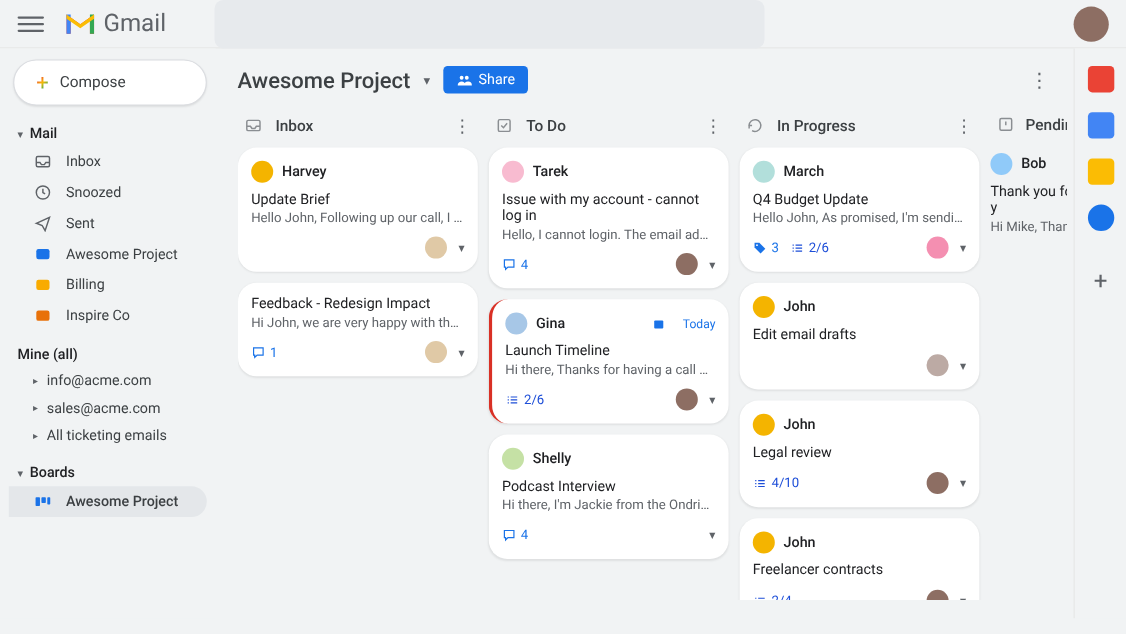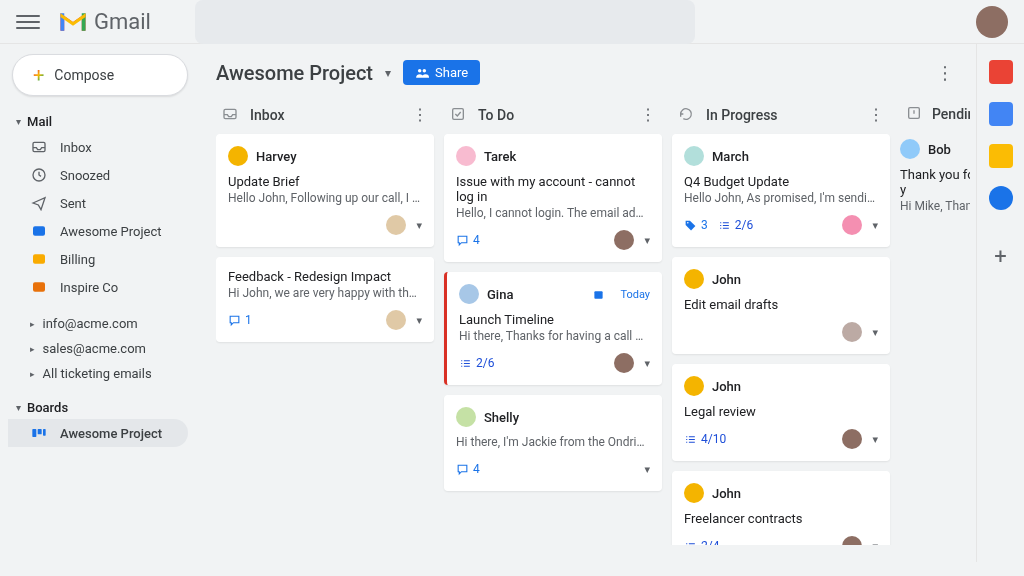--- a/index.html
+++ b/index.html
@@ -32,21 +32,21 @@
 .board-title { font-size: 20px; font-weight: 500; color: #3c4043; }
 .board-dropdown { color: #5f6368; font-size: 12px; }
 .share-btn { display: flex; align-items: center; gap: 6px; background: #1a73e8; color: #fff; padding: 5px 12px; border-radius: 4px; font-size: 13px; cursor: pointer; }
 .board-more { margin-left: auto; margin-right: 16px; color: #5f6368; cursor: pointer; font-size: 18px; }
 .columns { display: flex; gap: 10px; height: calc(100% - 40px); overflow-x: auto; }
 .col { width: 218px; flex-shrink: 0; }
 .col.narrow { width: 80px; }
 .col-header { display: flex; align-items: center; gap: 10px; padding: 6px 6px 10px; font-weight: 500; font-size: 14px; color: #3c4043; }
 .col-icon { width: 18px; height: 18px; opacity: 0.7; }
 .col-more { margin-left: auto; color: #5f6368; cursor: pointer; font-size: 16px; }
-.card { background: #fff; border-radius: 4px; padding: 12px; margin-bottom: 10px; box-shadow: 0 1px 2px rgba(0,0,0,0.08); position: relative; }
+.card { background: #fff; border-radius: 17px; padding: 12px; margin-bottom: 10px; box-shadow: 0 1px 2px rgba(0,0,0,0.08); position: relative; }
 .card.today-accent { border-left: 3px solid #d93025; }
 .card-top { display: flex; align-items: center; gap: 8px; margin-bottom: 8px; }
 .dot { width: 20px; height: 20px; border-radius: 50%; }
 .sender { font-weight: 500; font-size: 13px; }
 .today-badge { margin-left: auto; color: #1a73e8; font-size: 11px; display: flex; align-items: center; gap: 16px; }
 .subject { font-weight: 400; font-size: 13px; margin-bottom: 2px; }
 .snippet { color: #5f6368; font-size: 12px; white-space: nowrap; overflow: hidden; text-overflow: ellipsis; }
 .card-footer { display: flex; align-items: center; gap: 10px; margin-top: 10px; height: 20px; }
 .meta { display: flex; align-items: center; gap: 4px; font-size: 12px; color: #1d4ed8; }
 .meta.blue { color: #1a73e8; }
@@ -141,20 +141,23 @@
             <span class="nav-icon">
               <svg width="16" height="16" viewBox="0 0 24 24" fill="#e8710a">
                 <rect x="3" y="5" width="18" height="14" rx="3"></rect>
               </svg>
             </span>
             <span>Inspire Co</span>
           </div>
         </div>
     </div>
     <div class="nav-section">
+      <div class="nav-header">
+          <span>Mine (all)</span>
+        </div>
       <div id="mine-items">
           <div class="nav-sub">
             <span class="caret">▸</span>
             <span>info@acme.com</span>
           </div>
           <div class="nav-sub">
             <span class="caret">▸</span>
             <span>sales@acme.com</span>
           </div>
           <div class="nav-sub">
@@ -294,20 +297,21 @@
               <span class="mini-avatar" style="background:#8d6e63"></span>
               <span class="card-caret">▾</span>
             </div>
           </div>
           <div class="card">
       <div class="card-top">
         <span class="dot" style="background:#c5e1a5"></span>
         <span class="sender">Shelly</span>
 
       </div>
+      <div class="subject">Podcast Interview</div>
       <div class="snippet">Hi there, I'm Jackie from the Ondricka...</div>
             <div class="card-footer">
               <span class="meta blue">
                 <svg width="13" height="13" viewBox="0 0 24 24" fill="none" stroke="currentColor" stroke-width="2">
                   <path d="M4 4h16v12H10l-4 4v-4H4z"></path>
                 </svg>
                 <span>4</span>
               </span>
               <span class="foot-spacer"></span>
               <span class="card-caret">▾</span>

